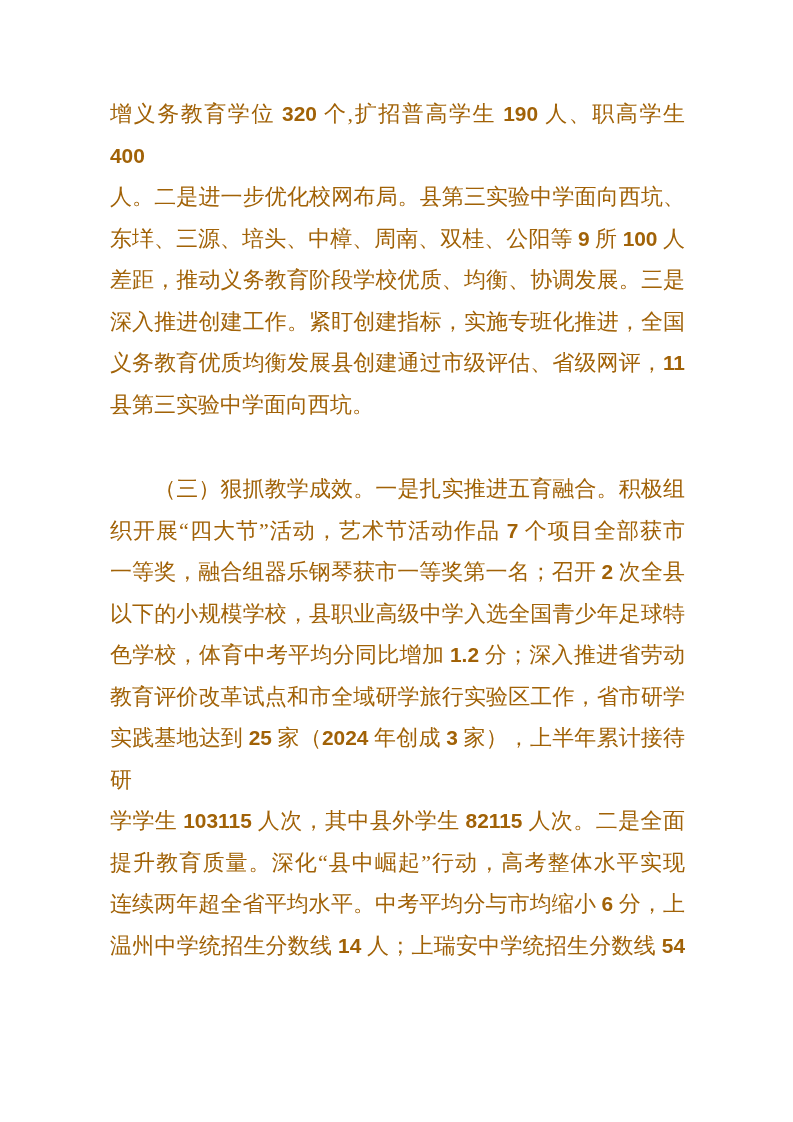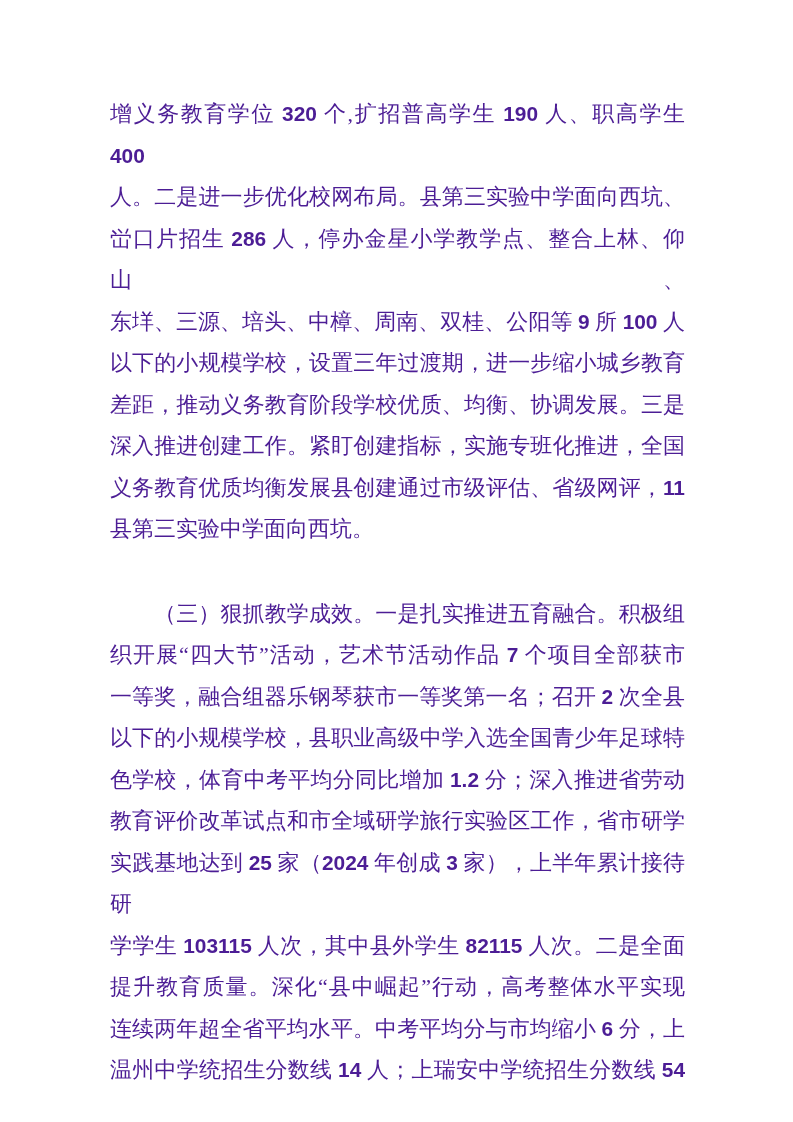--- a/index.html
+++ b/index.html
@@ -41,28 +41,26 @@
   }
   .num {
     font-family: "Liberation Sans", "DejaVu Sans", sans-serif;
     font-weight: 600;
     font-size: 0.95em;
   }
 </style>
 </head>
 <body>
 
-<div class="page" style="background: rgb(255, 255, 255); color: #4c1d95;">
+<div class="page" style="background: rgb(255, 255, 255); color: #a16207;">
   <div class="doc-body" id="doc-body">
       <div class="paragraph">
         <div class="doc-line">增义务教育学位 <span class="num">320</span> 个,扩招普高学生 <span class="num">190</span> 人、职高学生 <span class="num">400</span></div>
         <div class="doc-line">人。二是进一步优化校网布局。县第三实验中学面向西坑、</div>
-        <div class="doc-line">峃口片招生 <span class="num">286</span> 人，停办金星小学教学点、整合上林、仰山、</div>
         <div class="doc-line">东垟、三源、培头、中樟、周南、双桂、公阳等 <span class="num">9</span> 所 <span class="num">100</span> 人</div>
-        <div class="doc-line">以下的小规模学校，设置三年过渡期，进一步缩小城乡教育</div>
         <div class="doc-line">差距，推动义务教育阶段学校优质、均衡、协调发展。三是</div>
         <div class="doc-line">深入推进创建工作。紧盯创建指标，实施专班化推进，全国</div>
         <div class="doc-line">义务教育优质均衡发展县创建通过市级评估、省级网评，<span class="num">11</span></div>
         <div class="doc-line no-justify">县第三实验中学面向西坑。</div>
       </div>
       <div class="paragraph para-gap">
         <div class="doc-line indent">（三）狠抓教学成效。一是扎实推进五育融合。积极组</div>
         <div class="doc-line">织开展“四大节”活动，艺术节活动作品 <span class="num">7</span> 个项目全部获市</div>
         <div class="doc-line">一等奖，融合组器乐钢琴获市一等奖第一名；召开 <span class="num">2</span> 次全县</div>
         <div class="doc-line">以下的小规模学校，县职业高级中学入选全国青少年足球特</div>

